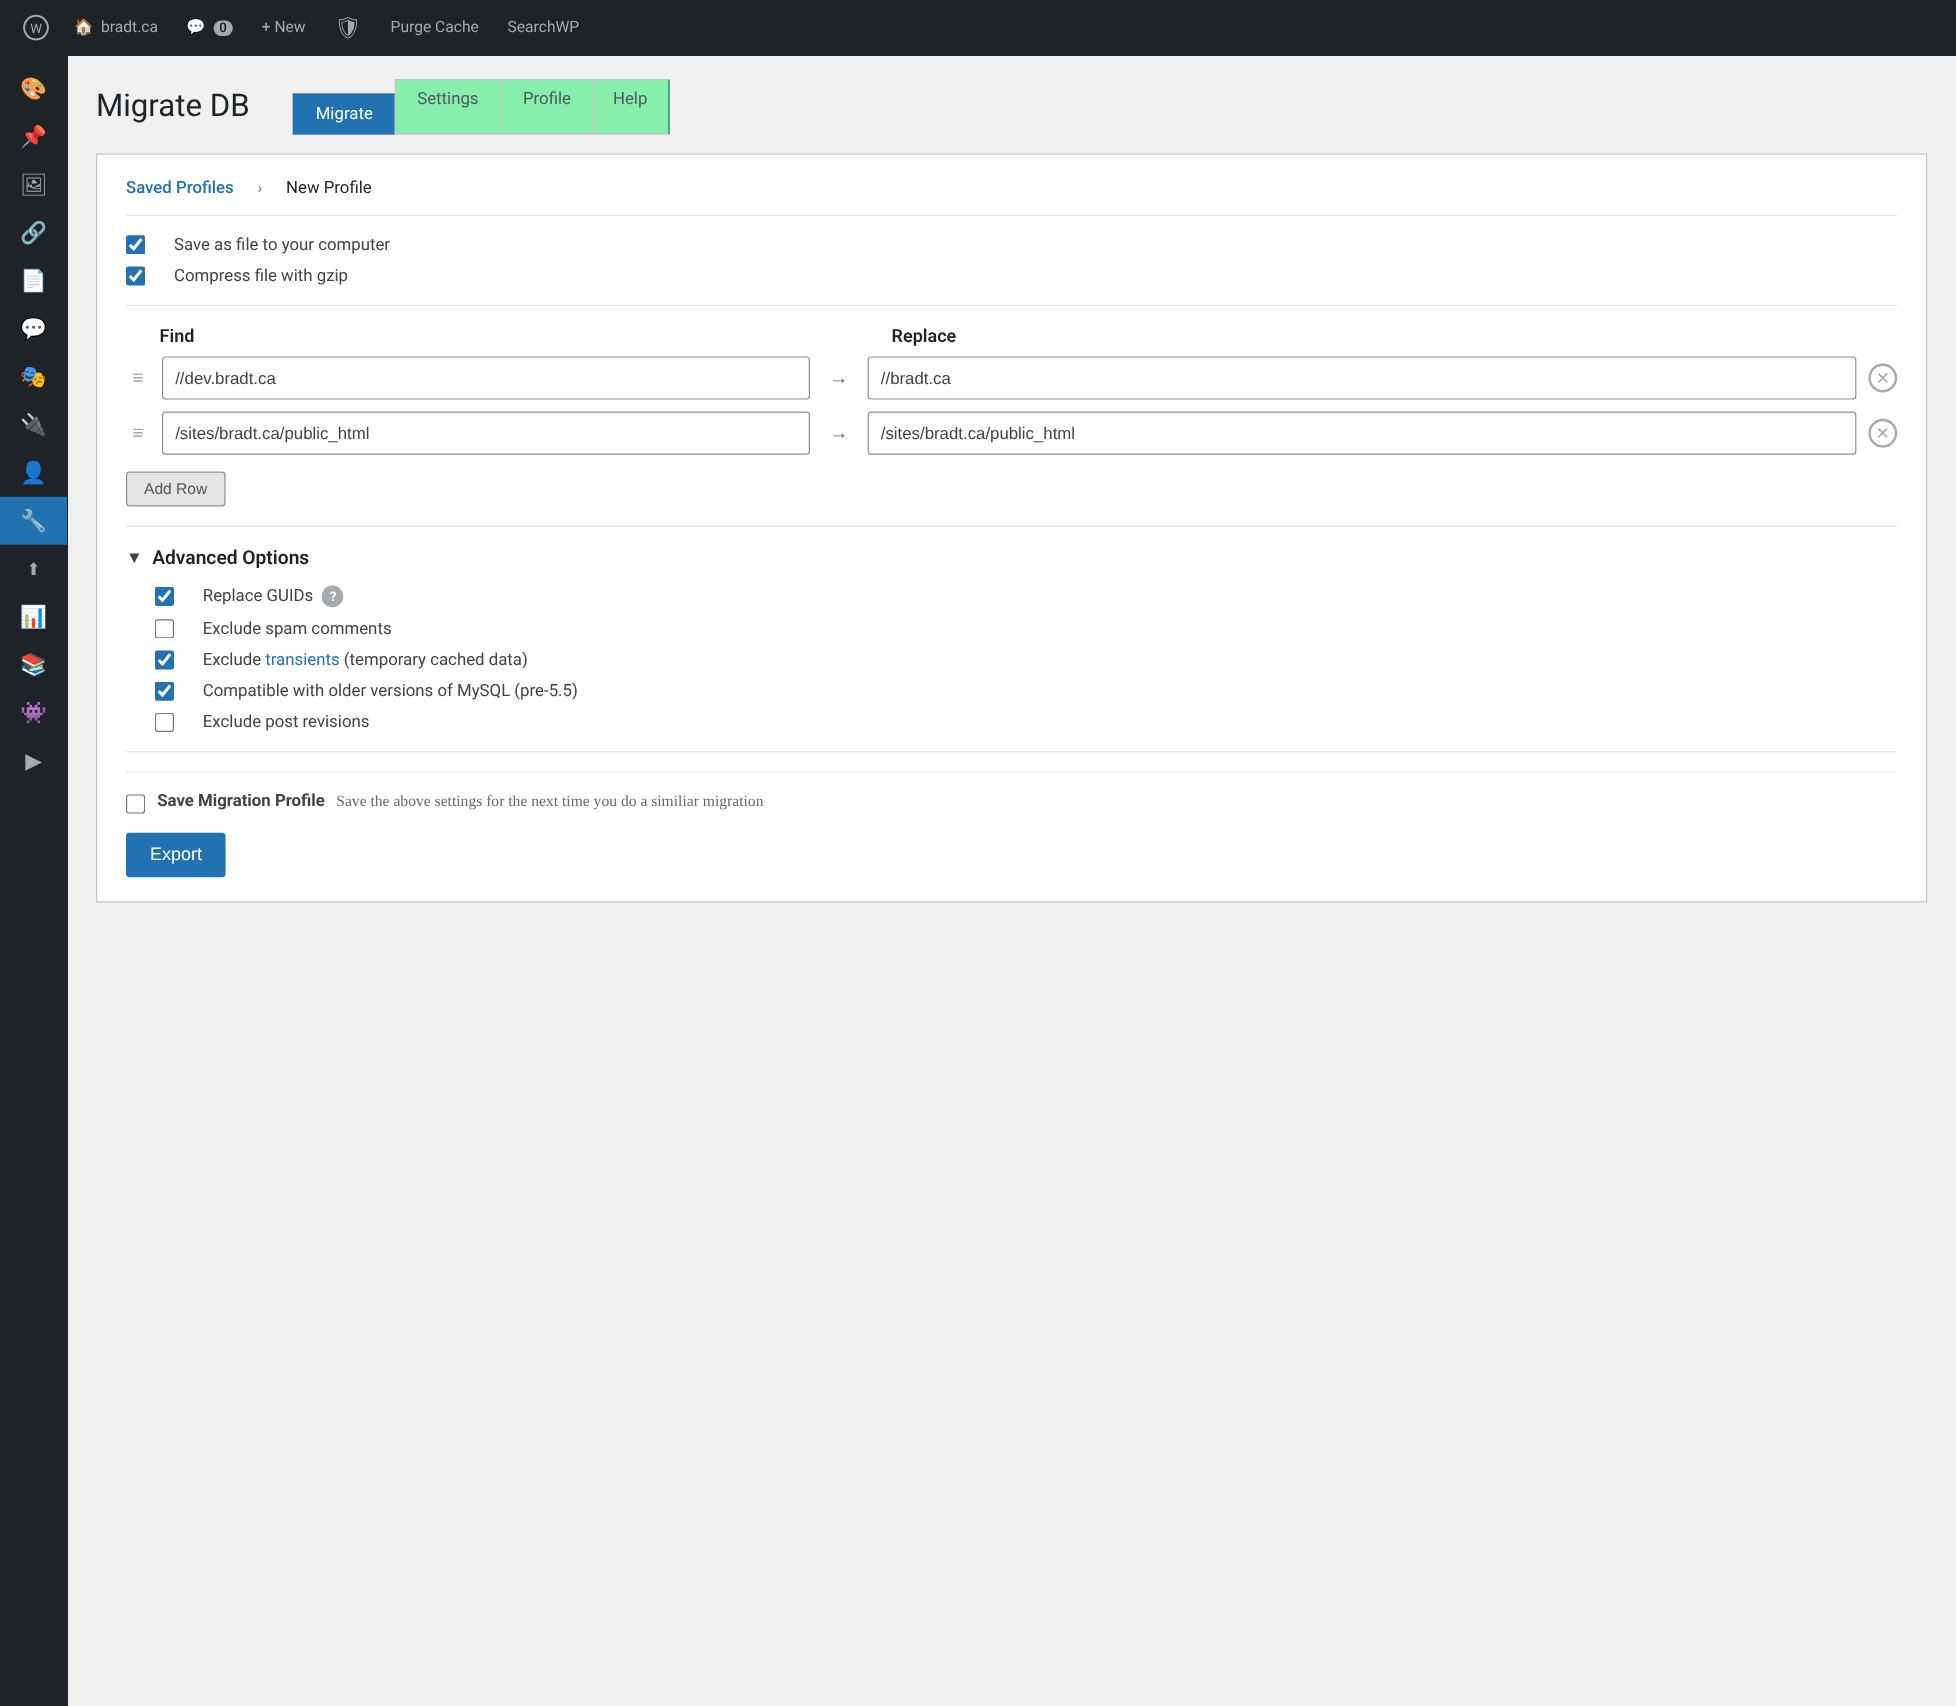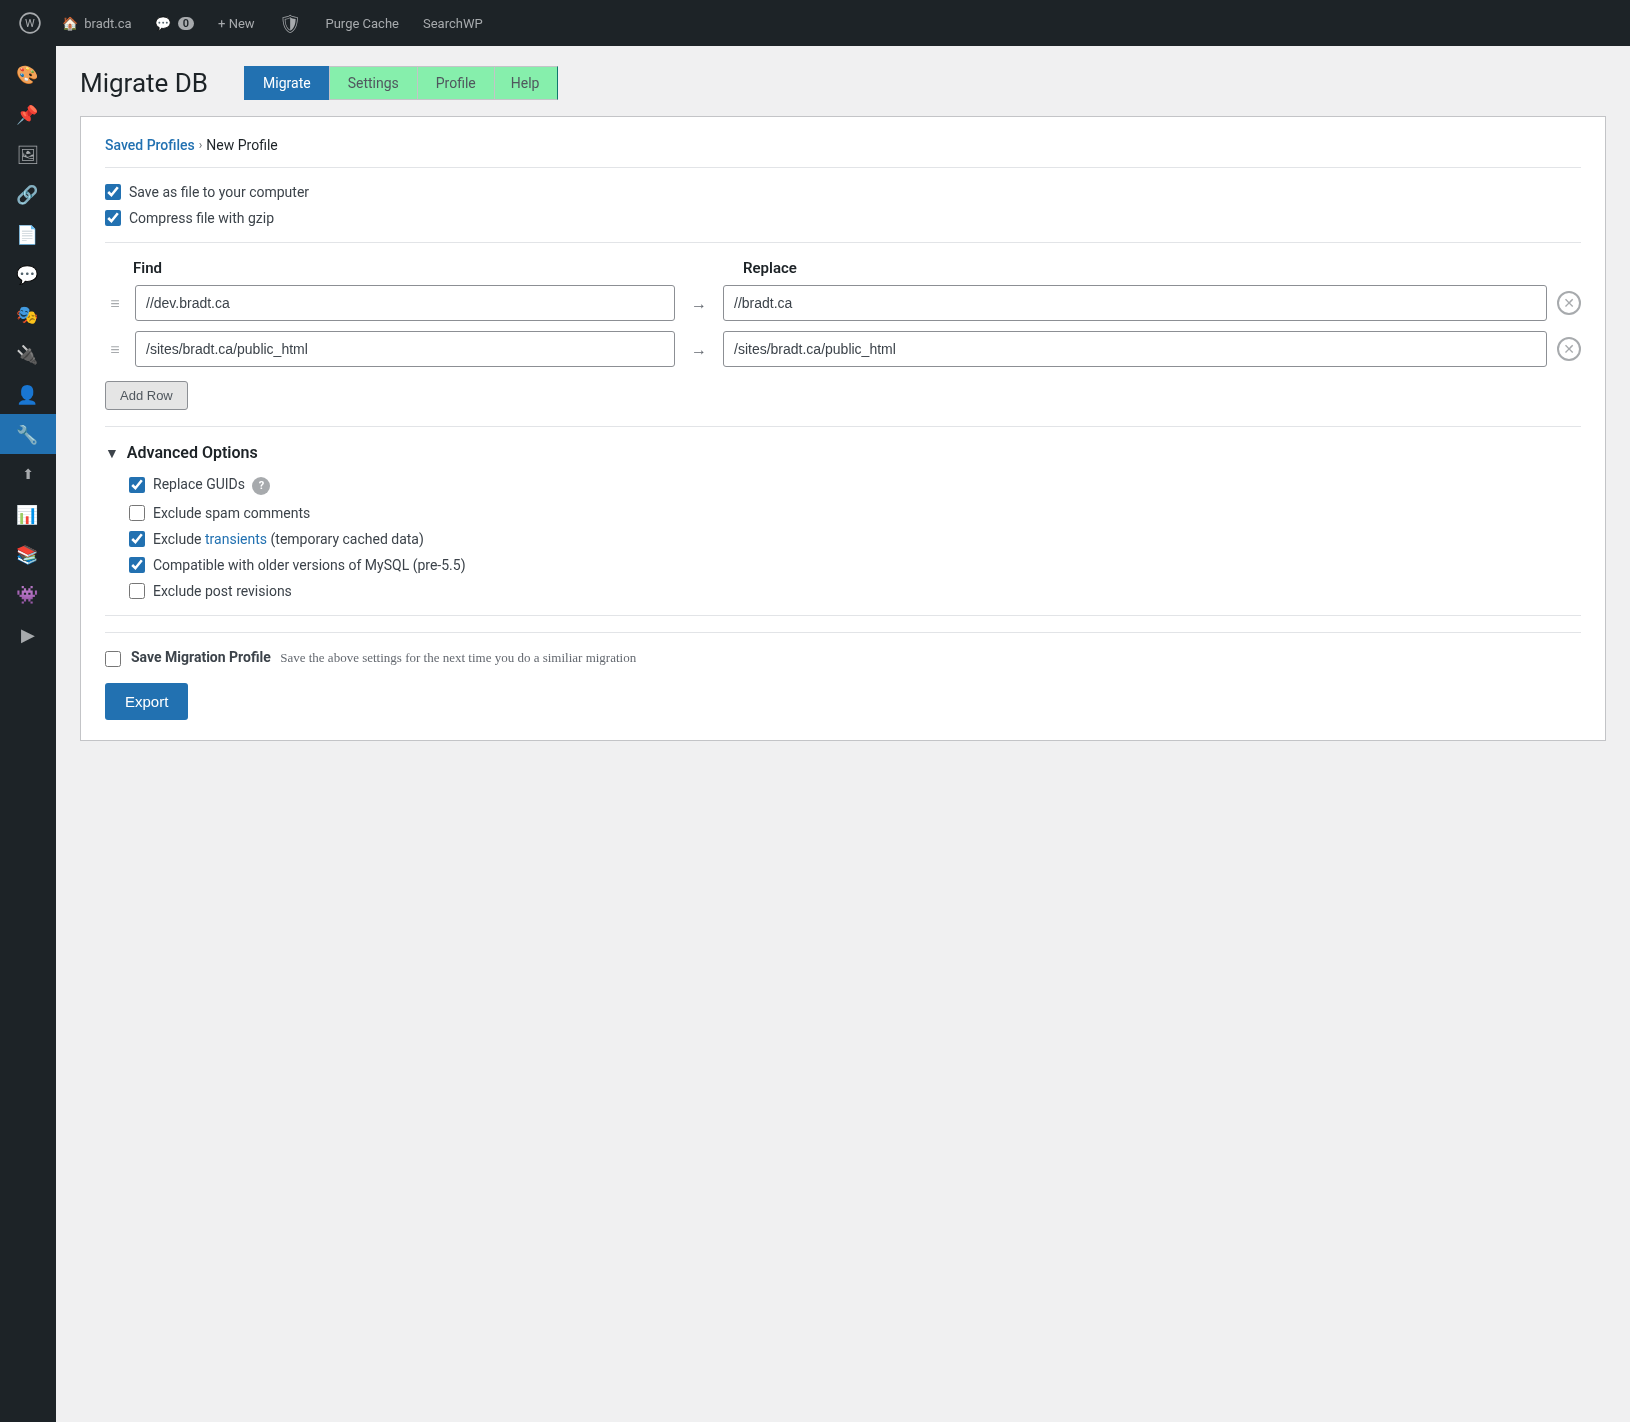--- a/index.html
+++ b/index.html
@@ -104,35 +104,36 @@
       cursor: pointer;
       font-size: 14px;
       border-right: none;
       text-decoration: none;
     }
     .tab:last-child { border-right: 1px solid #0f766e; padding-left: 16px; }
     .tab.active {
       background: #2271b1;
       color: #fff;
       border-color: #2271b1;
+      margin-top: 12px;
     }
 
     
     .content-area {
       background: #fff;
       border: 1px solid #c3c4c7;
       padding: 20px 24px;
       min-height: 600px;
     }
 
     
     .breadcrumb {
       display: flex;
       align-items: center;
-      gap: 4px;
+      gap: 20px;
       margin-bottom: 16px;
       padding-bottom: 14px;
       border-bottom: 1px solid #e2e4e7;
     }
     .breadcrumb-link {
       color: #2271b1;
       cursor: pointer;
       font-size: 14px;
       font-weight: 500;
       text-decoration: none;
@@ -144,21 +145,21 @@
     .section-divider {
       border: none;
       border-top: 1px solid #e2e4e7;
       margin: 16px 0;
     }
 
     
     .checkbox-row {
       display: flex;
       align-items: center;
-      gap: 8px;
+      gap: 24px;
       margin-bottom: 10px;
     }
     .checkbox-row input[type="checkbox"] {
       width: 16px; height: 16px;
       accent-color: #2271b1;
       cursor: pointer;
     }
     .checkbox-label {
       font-size: 14px;
       color: #3c434a;

